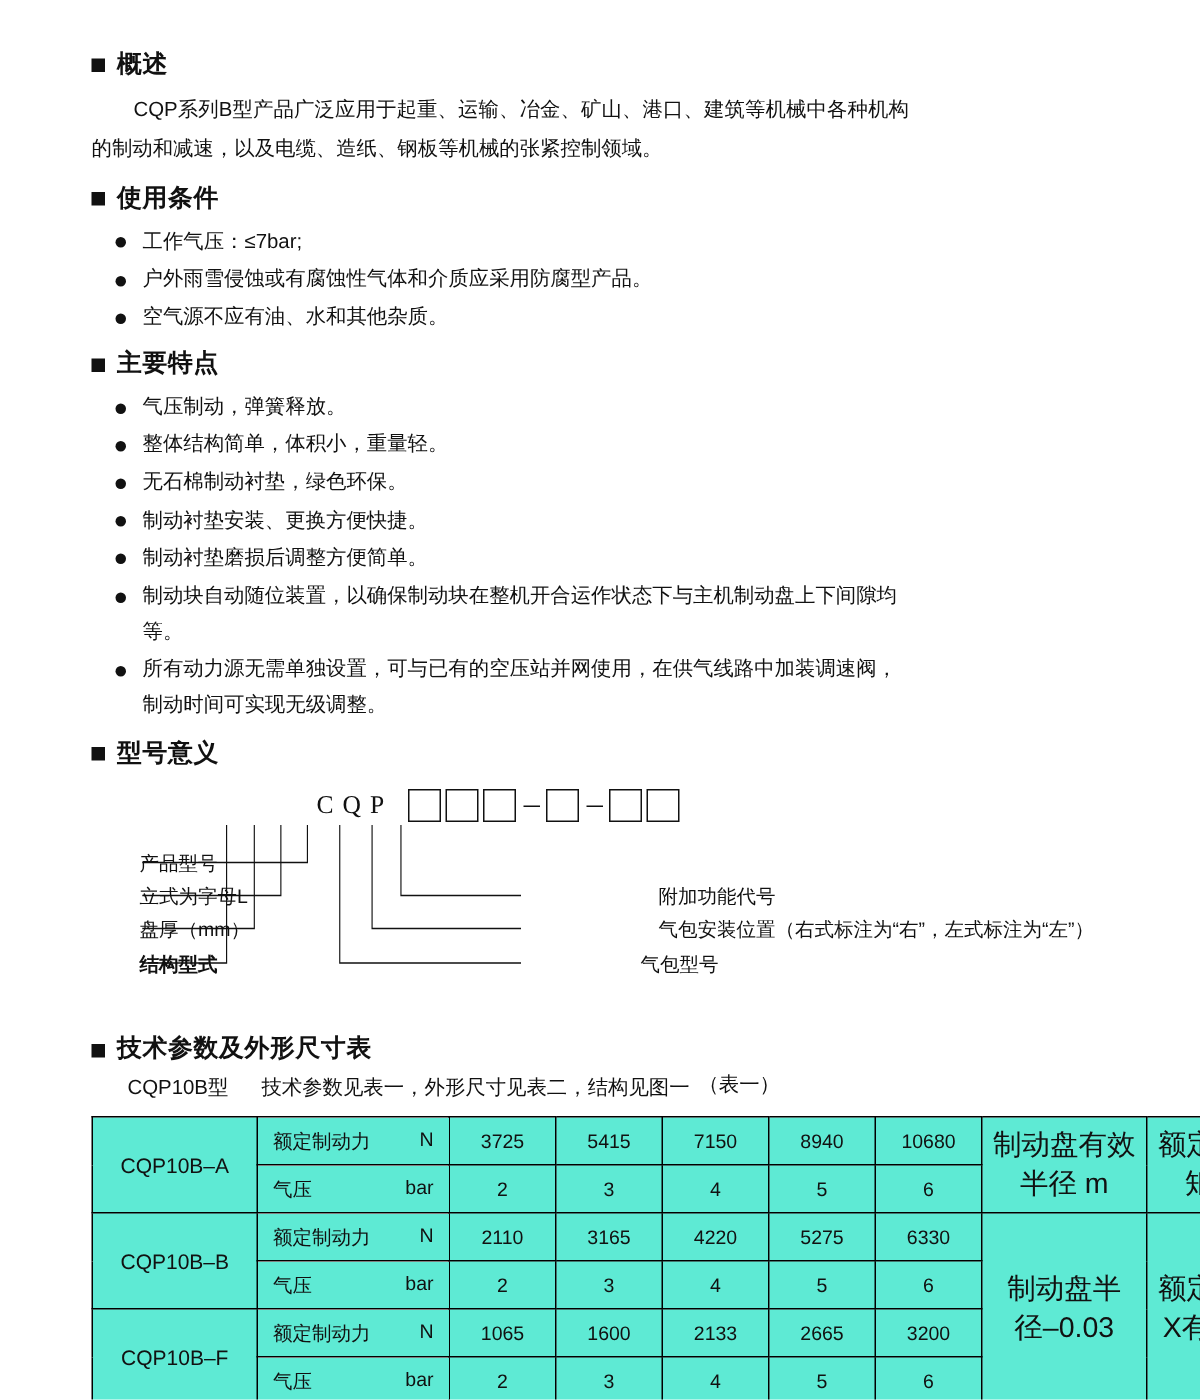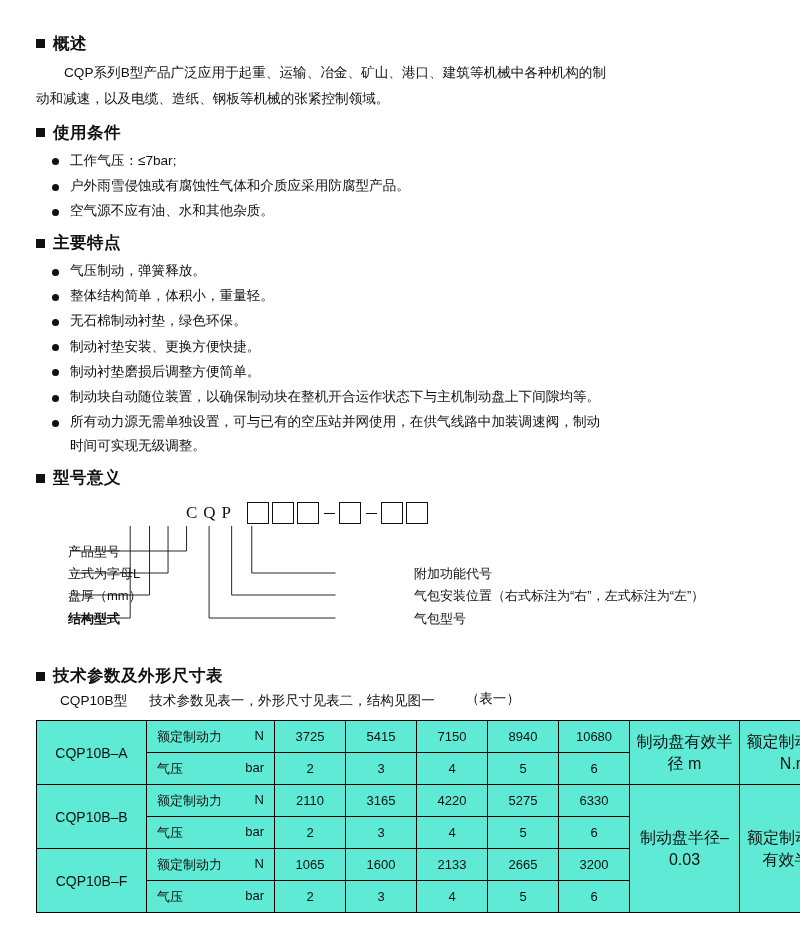--- a/index.html
+++ b/index.html
@@ -13,21 +13,21 @@
     font-family: "Liberation Sans", sans-serif;
     color: #111111;
     position: relative;
     overflow: hidden;
   }
   .page {
     position: relative;
     width: 652px;
     height: 933px;
     box-sizing: border-box;
-    padding: 34px 46px 0 36px;
+    padding: 34px 46px 0 61px;
   }
 
   
   .section-head {
     display: flex;
     align-items: center;
     font-size: 16.5px;
     font-weight: bold;
     margin: 0 0 6px 0;
     letter-spacing: 0.5px;
@@ -161,21 +161,21 @@
     text-align: left;
     padding-left: 10px;
     width: 115px;
     position: relative;
   }
   table.spec td.param .unit {
     position: absolute;
     right: 10px;
   }
   table.spec td.val { width: 66px; }
-  table.spec td.rcol { width: 105px; font-size: 16px; line-height: 1.35; }
+  table.spec td.rcol { width: 105px; font-size: 19px; line-height: 1.35; }
   .two { line-height: 1.35; }
 </style>
 </head>
 <body>
 
 <div class="page">
 
   <div class="section-head">
     <span class="sq"></span>
     <span class="txt">概述</span>
@@ -237,21 +237,21 @@
       <path d="M268 32 L268 79 L372 79" stroke="#111" stroke-width="1" fill="none"></path>
     </svg>
 
     <div class="mlabel left" style="left:32px; top:49px;">产品型号</div>
     <div class="mlabel left" style="left:32px; top:71px;">立式为字母L</div>
     <div class="mlabel left" style="left:32px; top:93px;">盘厚（mm）</div>
     <div class="mlabel left" style="left:32px; top:116px;font-weight:bold;">结构型式</div>
 
     <div class="mlabel" style="left:378px; top:71px;">附加功能代号</div>
     <div class="mlabel" style="left:378px; top:93px;">气包安装位置（右式标注为“右”，左式标注为“左”）</div>
-    <div class="mlabel" style="left:378px; top:116px;">气包型号</div>
+    <div class="mlabel" style="left:366px; top:116px;">气包型号</div>
   </div>
 
   <div class="section-head" style="margin-top:4px;">
     <span class="sq"></span>
     <span class="txt">技术参数及外形尺寸表</span>
   </div>
 
   <div class="tbl-caption">
     <span>CQP10B型</span><span class="gap"></span><span>技术参数见表一，外形尺寸见表二，结构见图一</span>
   </div>

